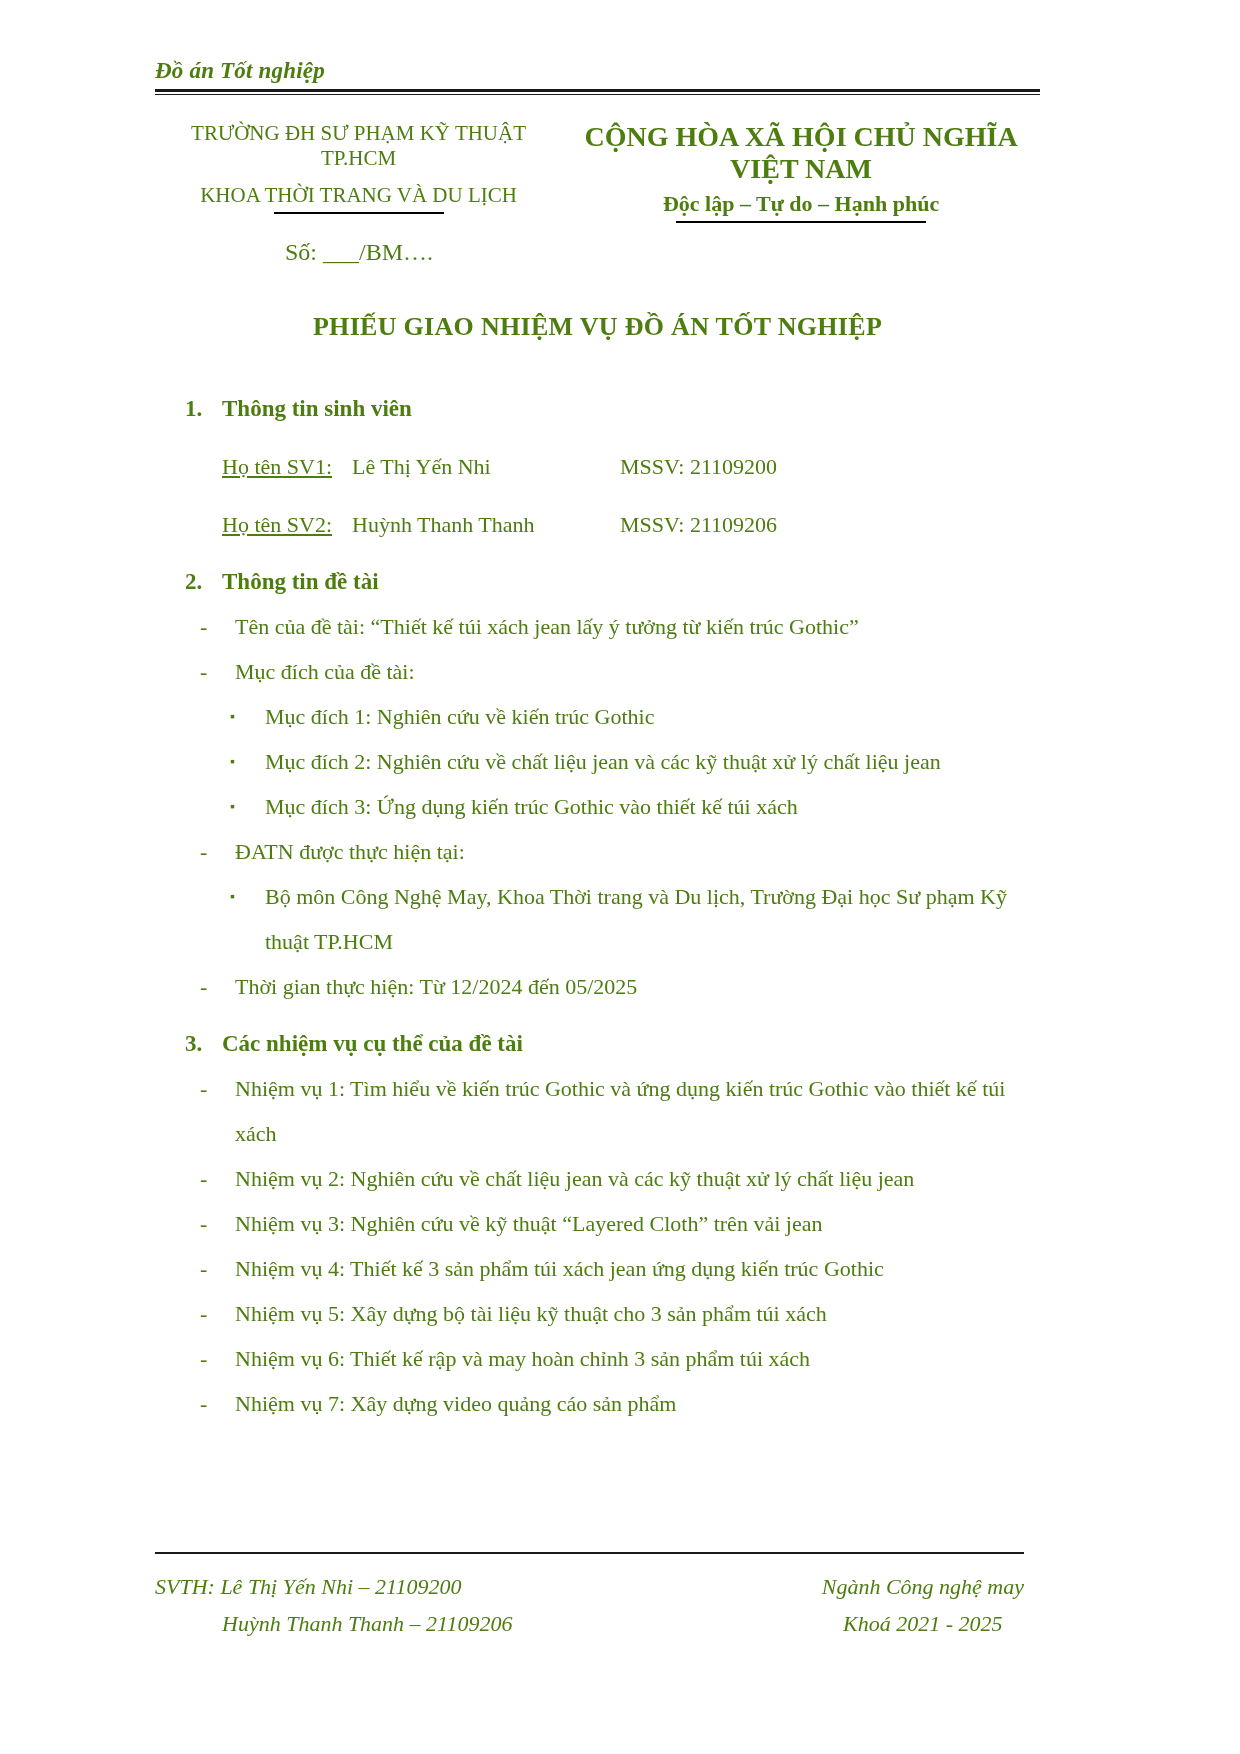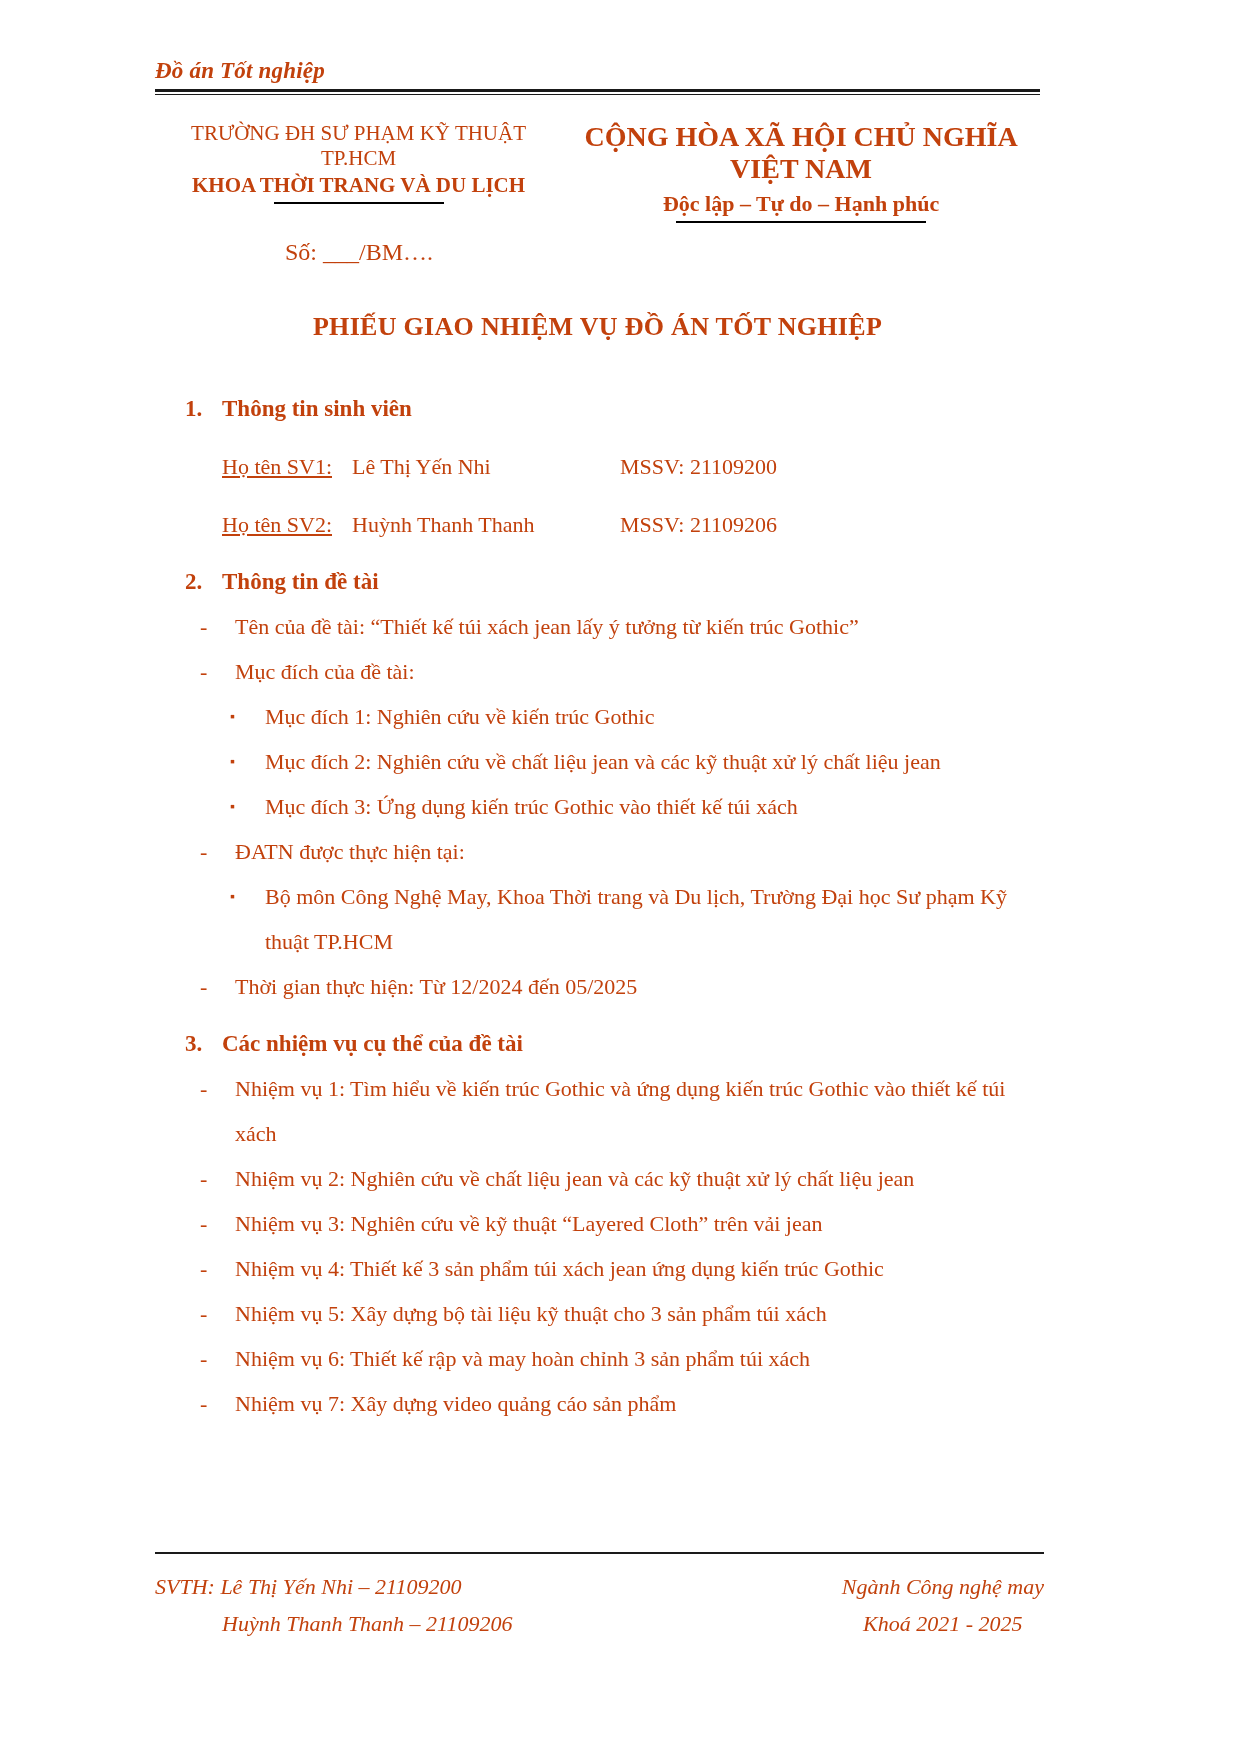--- a/index.html
+++ b/index.html
@@ -3,21 +3,21 @@
 <meta charset="utf-8">
 <style>
   * { margin: 0; padding: 0; box-sizing: border-box; }
   html, body { background: #ffffff; }
   .page {
     position: relative;
     width: 1240px;
     height: 1754px;
     margin: 0 auto;
     background: #ffffff;
-    color: #c2410c;
+    color: #4d7c0f;
     font-family: "Liberation Serif", "DejaVu Serif", serif;
     font-size: 22px;
     overflow: hidden;
   }
   .content { padding: 58px 200px 0 155px; }
 
   
   .running-title {
     font-style: italic;
     font-weight: bold;
@@ -26,21 +26,21 @@
   }
   .double-rule { margin-top: 5px; }
   .rule-thick { height: 3px; background: #1a1a1a; }
   .rule-thin  { height: 1px; background: #1a1a1a; margin-top: 2px; }
 
   
   .letterhead { display: flex; margin-top: 26px; }
   .lh-left  { width: 46%; text-align: center; }
   .lh-right { width: 54%; text-align: center; }
   .lh-school { font-size: 21px; }
-  .lh-faculty { font-size: 21px; font-weight: bold; margin-top: 2px; }
+  .lh-faculty { font-size: 21px; font-weight: normal; margin-top: 12px; }
   .lh-faculty-rule { width: 170px; height: 2px; background: #000; margin: 4px auto 0; }
   .lh-republic { font-size: 28px; font-weight: bold; }
   .lh-motto { font-size: 22px; font-weight: bold; margin-top: 6px; display: inline-block; }
   .lh-motto-rule { width: 250px; height: 2px; background: #000; margin: 4px auto 0; }
 
   .doc-number { margin-top: 16px; margin-left: 130px; font-size: 24px; }
 
   .doc-title {
     margin-top: 46px;
     text-align: center;
@@ -66,21 +66,21 @@
   .dash-b { width: 35px; flex: 0 0 auto; }
   .dash-text { max-width: 782px; }
   .sub-item { display: flex; margin-left: 75px; line-height: 45px; }
   .sq-b { width: 35px; flex: 0 0 auto; font-size: 14px; line-height: 45px; }
   .sub-text { max-width: 748px; }
 
   
   .footer {
     position: absolute;
     left: 155px;
-    right: 196px;
+    right: 216px;
     top: 1552px;
     border-top: 2px solid #1a1a1a;
     padding-top: 14px;
     font-style: italic;
     font-size: 22px;
     display: flex;
     justify-content: space-between;
     line-height: 37px;
   }
   .footer-left .line2 { margin-left: 67px; }

